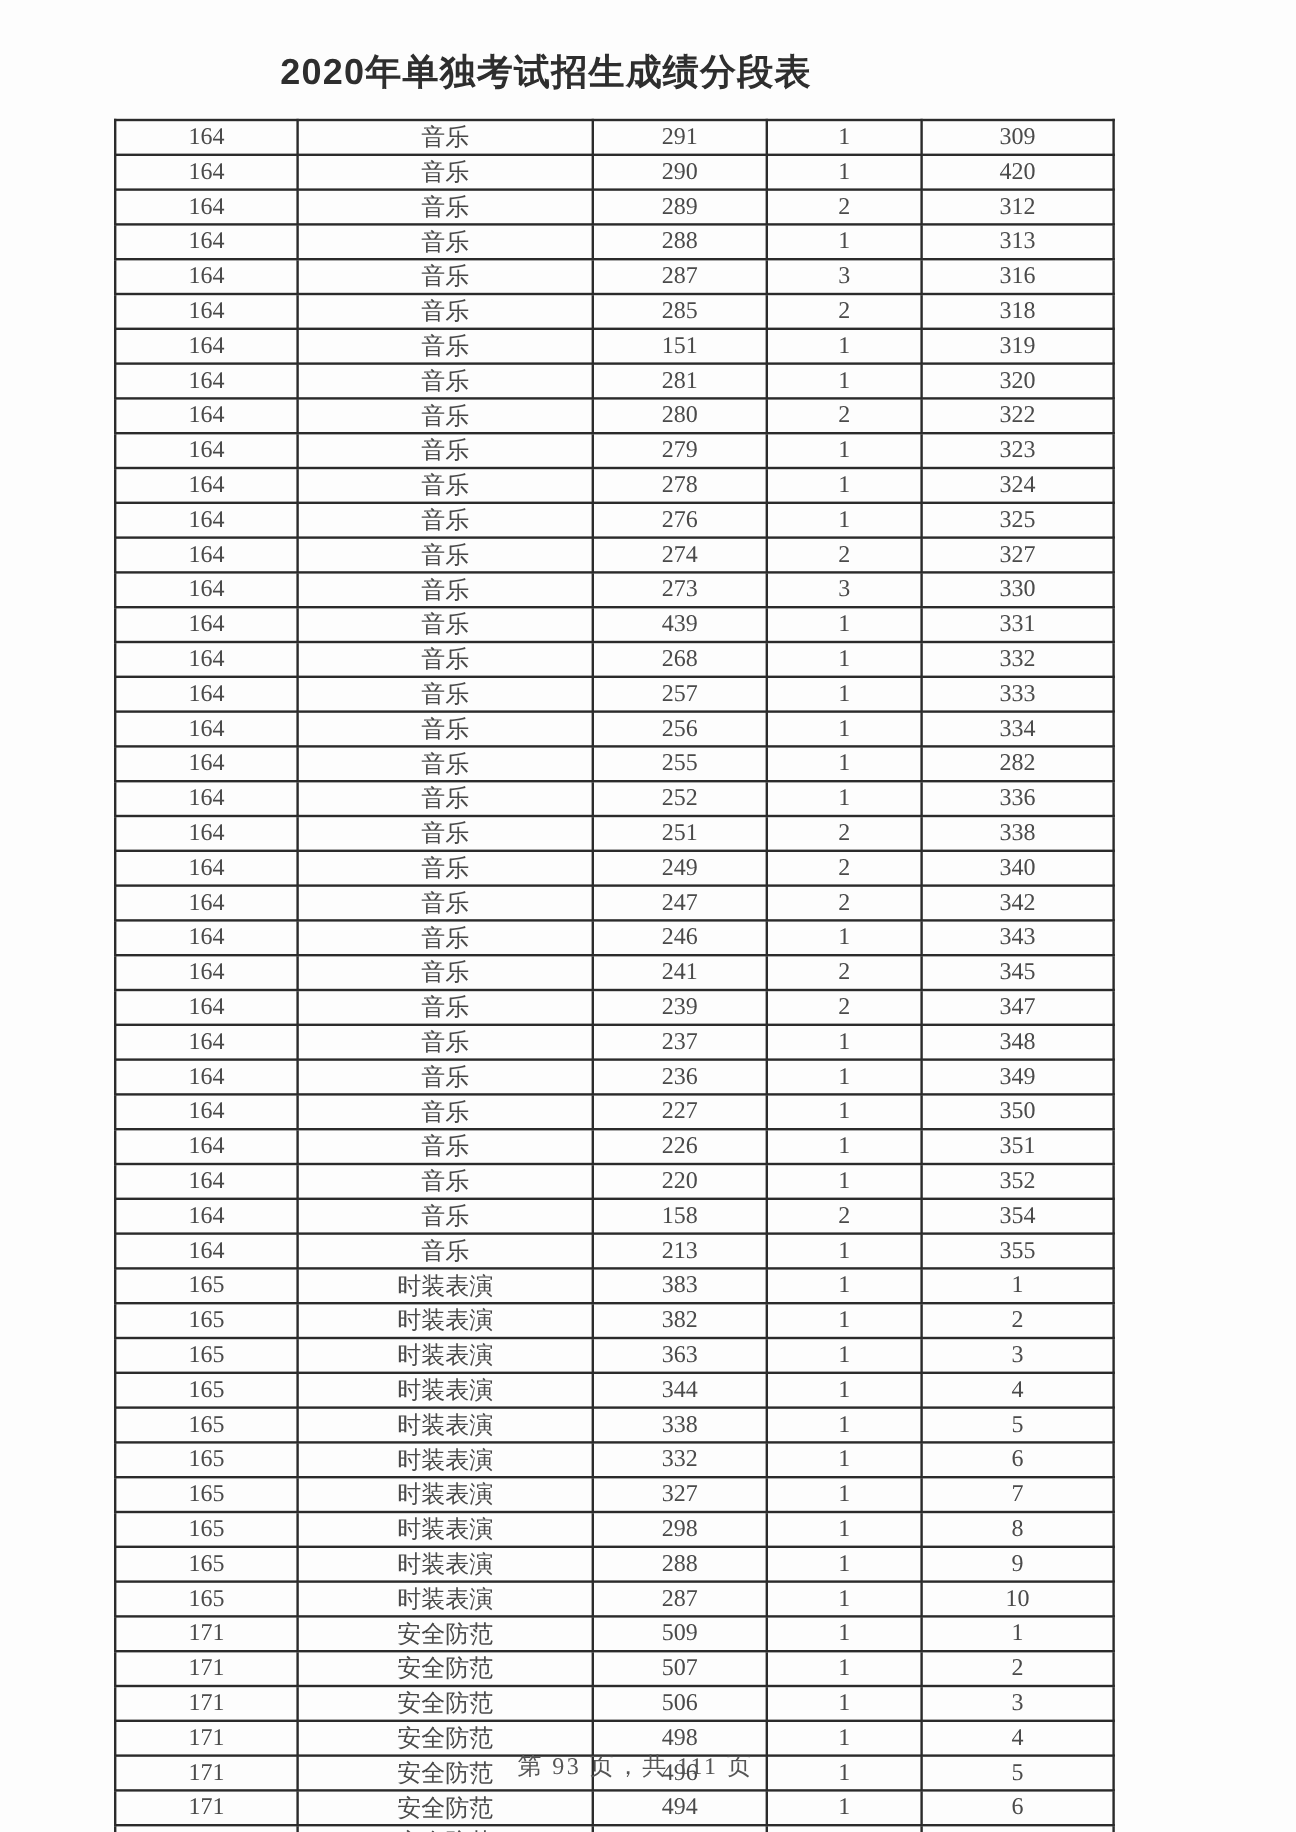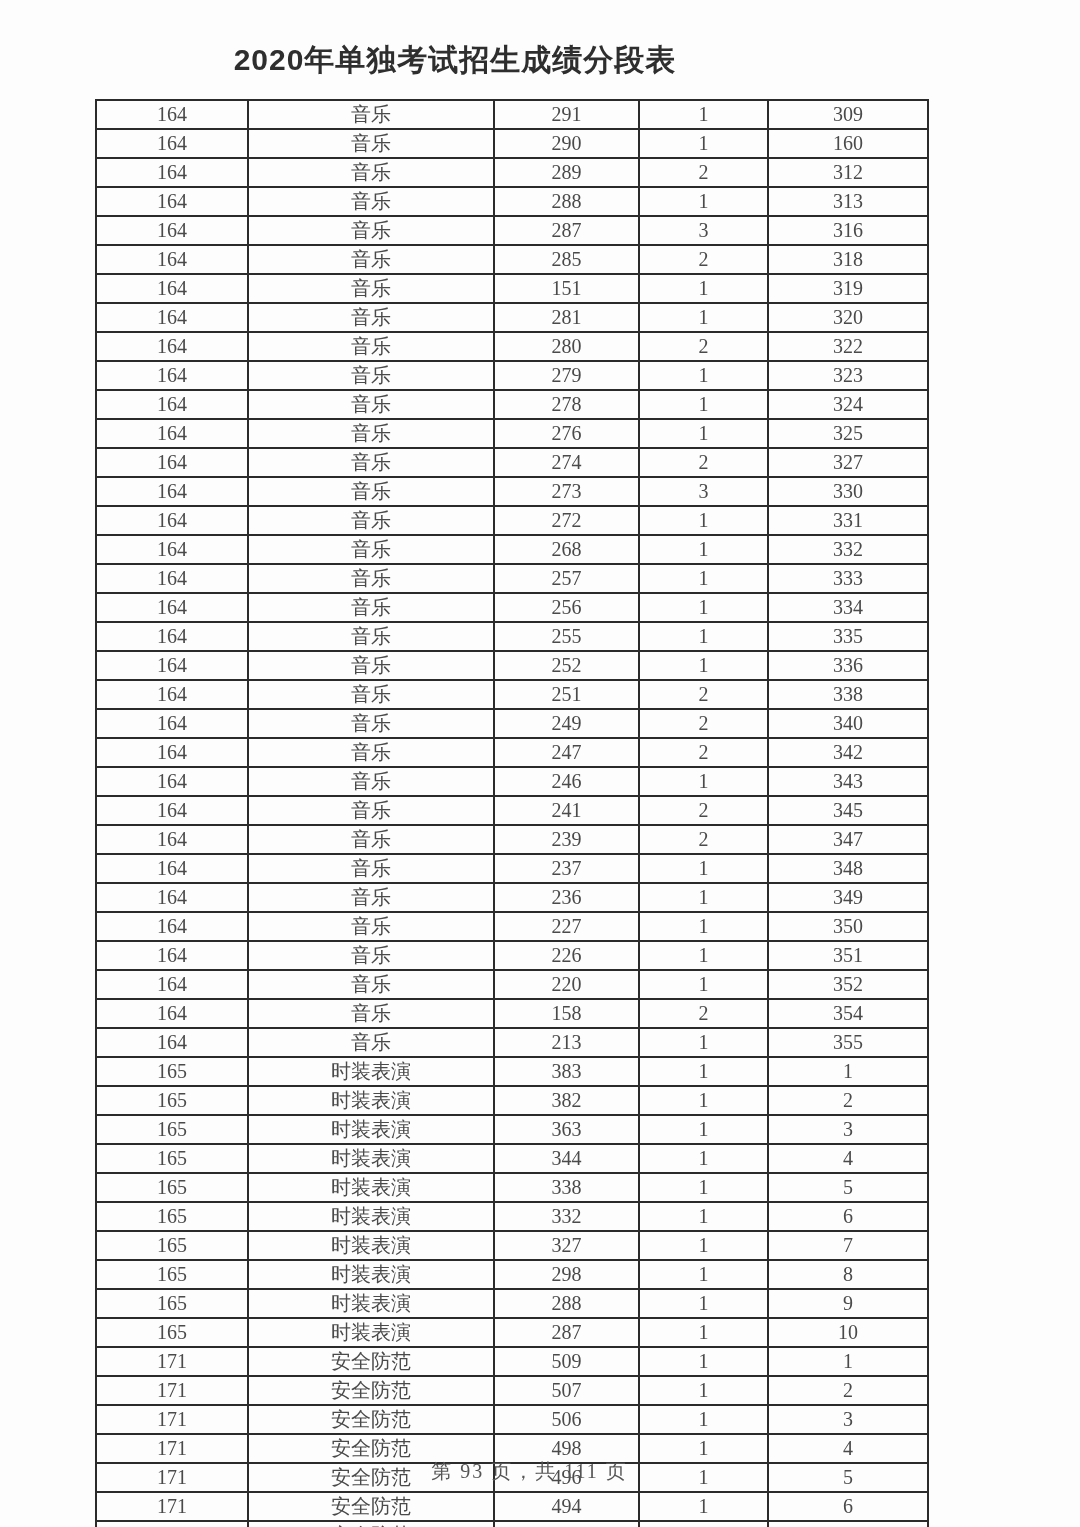--- a/index.html
+++ b/index.html
@@ -80,21 +80,21 @@
         <td>音乐</td>
         <td>291</td>
         <td>1</td>
         <td>309</td>
       </tr>
       <tr>
         <td>164</td>
         <td>音乐</td>
         <td>290</td>
         <td>1</td>
-        <td>160</td>
+        <td>420</td>
       </tr>
       <tr>
         <td>164</td>
         <td>音乐</td>
         <td>289</td>
         <td>2</td>
         <td>312</td>
       </tr>
       <tr>
         <td>164</td>
@@ -169,21 +169,21 @@
       <tr>
         <td>164</td>
         <td>音乐</td>
         <td>273</td>
         <td>3</td>
         <td>330</td>
       </tr>
       <tr>
         <td>164</td>
         <td>音乐</td>
-        <td>272</td>
+        <td>439</td>
         <td>1</td>
         <td>331</td>
       </tr>
       <tr>
         <td>164</td>
         <td>音乐</td>
         <td>268</td>
         <td>1</td>
         <td>332</td>
       </tr>
@@ -199,21 +199,21 @@
         <td>音乐</td>
         <td>256</td>
         <td>1</td>
         <td>334</td>
       </tr>
       <tr>
         <td>164</td>
         <td>音乐</td>
         <td>255</td>
         <td>1</td>
-        <td>335</td>
+        <td>282</td>
       </tr>
       <tr>
         <td>164</td>
         <td>音乐</td>
         <td>252</td>
         <td>1</td>
         <td>336</td>
       </tr>
       <tr>
         <td>164</td>

